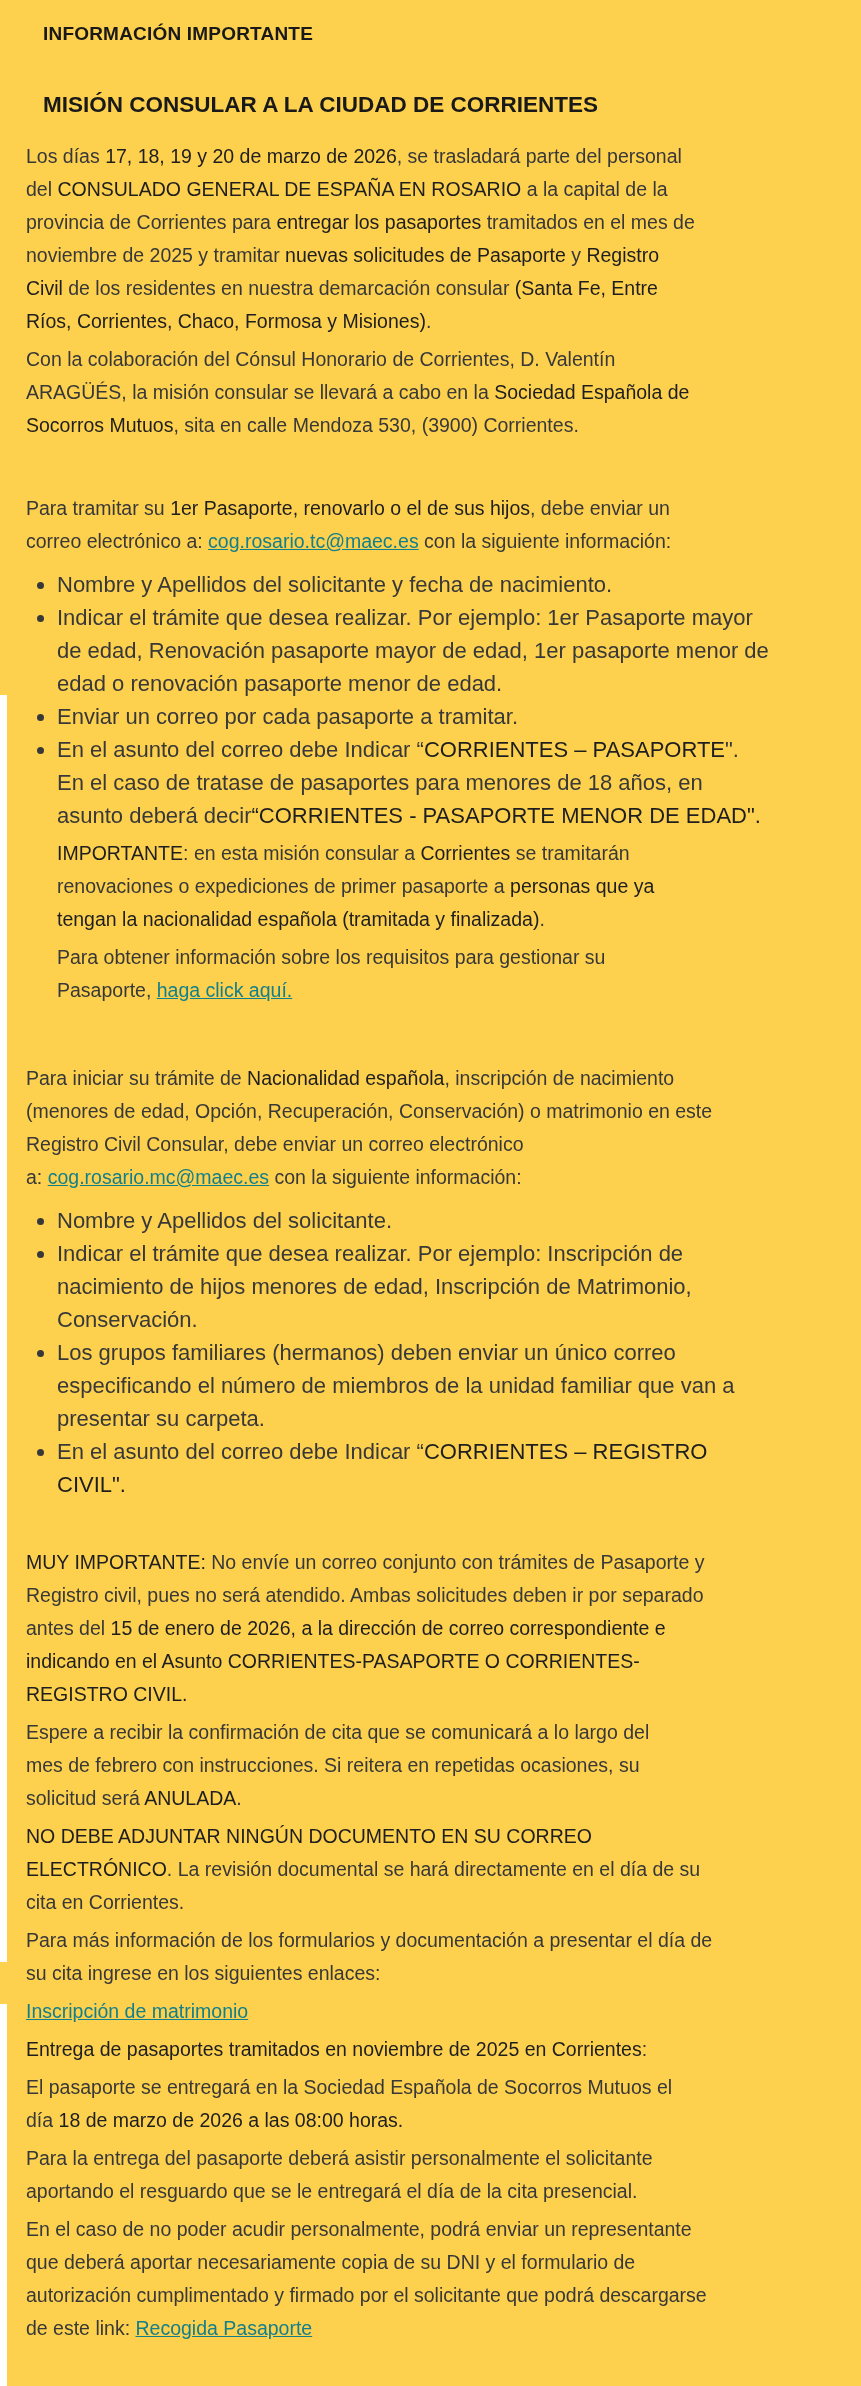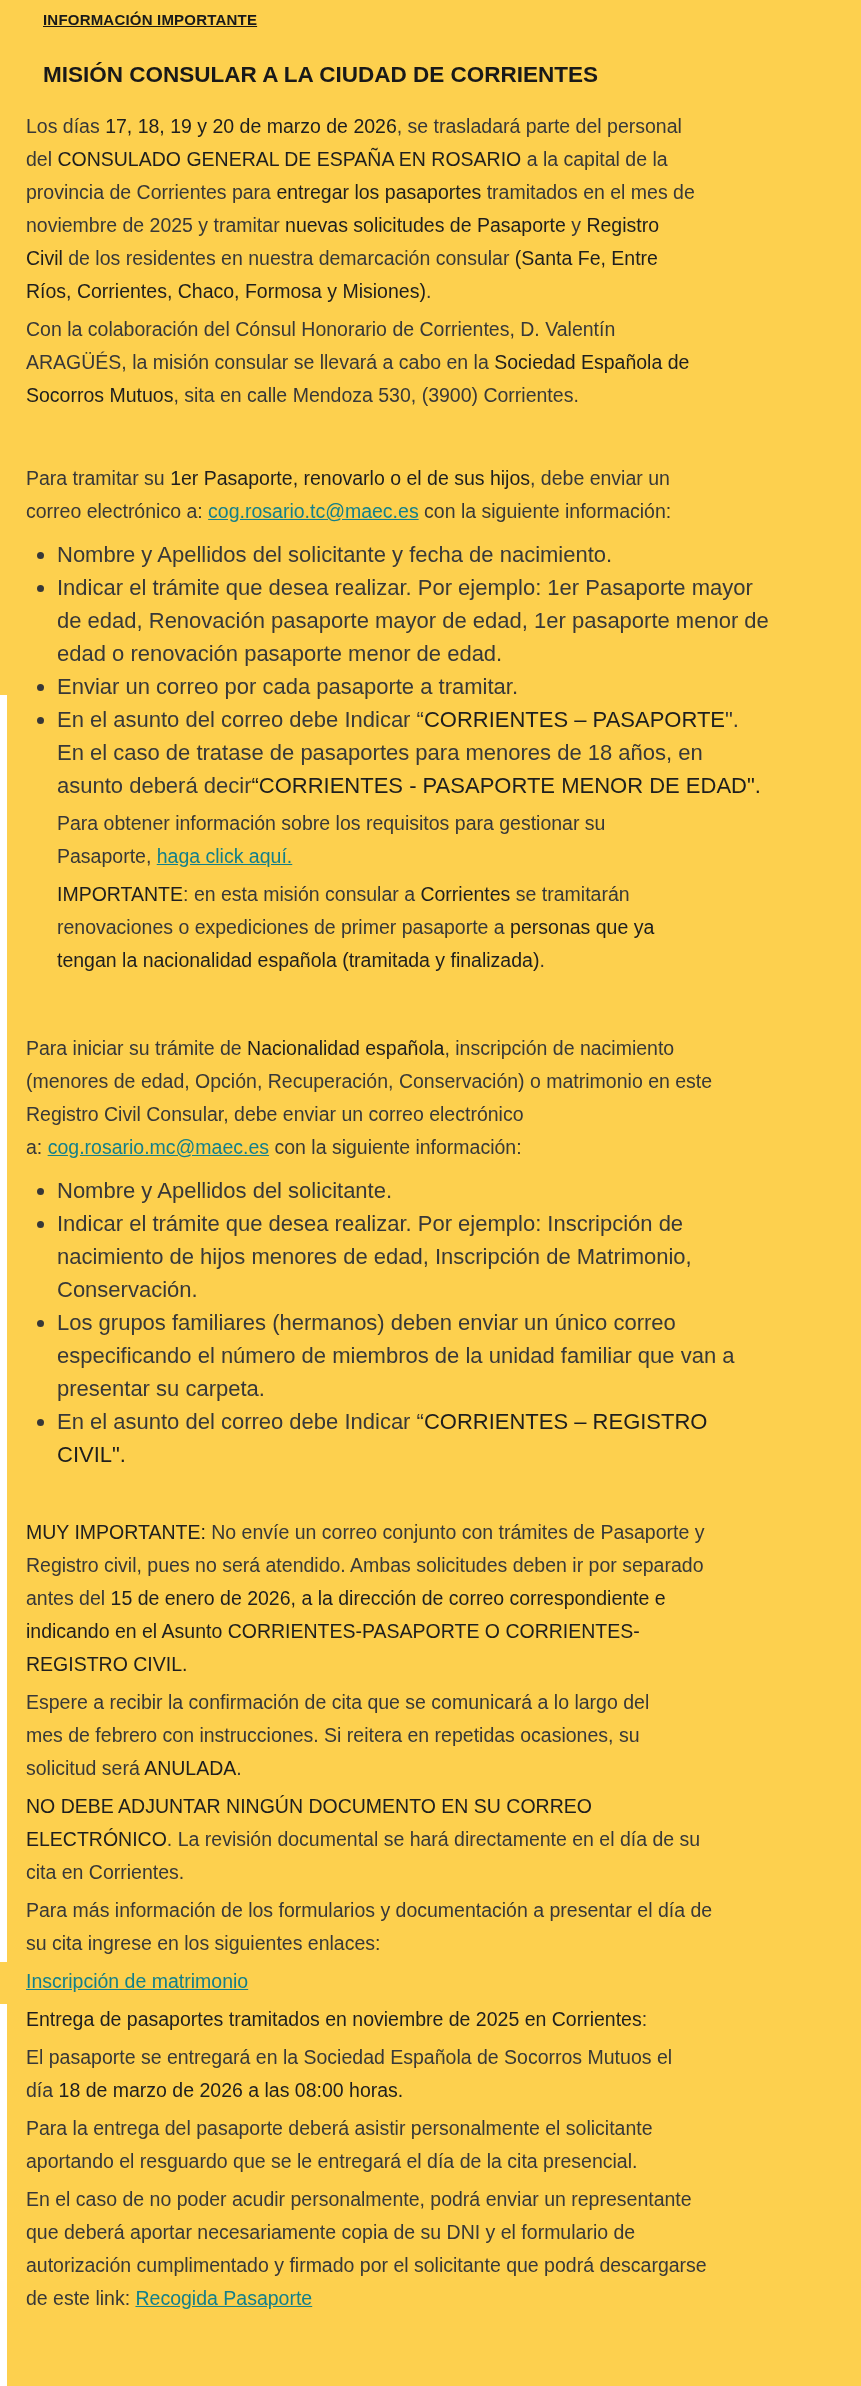--- a/index.html
+++ b/index.html
@@ -10,26 +10,26 @@
     min-height:2386px;
     background:#fdd04e;
     box-sizing:border-box;
     overflow:hidden;
   }
   .gutter{position:absolute;left:0;width:7px;background:#ffffff;}
   .gutter-top{top:695px;height:1267px;}
   .gutter-bottom{top:2004px;height:382px;}
   .content{position:relative;padding:0 30px 40px 26px;}
   .kicker{
-    font-size:15px;font-weight:700;color:#191919;
-    letter-spacing:.2px;margin:0 0 0 17px;padding-top:11px;text-decoration:underline;
+    font-size:19px;font-weight:700;color:#191919;
+    letter-spacing:.2px;margin:0 0 0 17px;padding-top:23px;
   }
   h1.title{
     font-size:22.5px;font-weight:700;color:#191919;
-    margin:34px 0 22px 17px;line-height:26px;
+    margin:47px 0 22px 17px;line-height:26px;
   }
   .para{
     font-size:19.5px;line-height:33px;color:#383838;
     margin:5px 0;white-space:pre-line;
   }
   .para .b, li .b{font-weight:400;color:#1e1e1e;margin-top:46px;}
   .doc-list{margin:10px 0 5px;padding-left:31px;}
   .doc-list li{
     font-size:22px;line-height:33px;color:#383838;
     white-space:pre-line;
@@ -65,25 +65,25 @@
         <ul class="doc-list">
           <li><span>Nombre y Apellidos del solicitante y fecha de nacimiento.</span></li>
           <li><span>Indicar el trámite que desea realizar. Por ejemplo: 1er Pasaporte mayor
 de edad, Renovación pasaporte mayor de edad, 1er pasaporte menor de
 edad o renovación pasaporte menor de edad.</span></li>
           <li><span>Enviar un correo por cada pasaporte a tramitar.</span></li>
           <li><span>En el asunto del correo debe Indicar “</span><span class="b">CORRIENTES – PASAPORTE</span><span>".
 En el caso de tratase de pasaportes para menores de 18 años, en
 asunto deberá decir</span><span class="b">“CORRIENTES - PASAPORTE MENOR DE EDAD".</span></li>
         </ul>
-        <p class="para indent"><span>Para obtener información sobre los requisitos para gestionar su
-Pasaporte, </span><a href="#">haga click aquí.</a></p>
         <p class="para indent"><span class="b">IMPORTANTE</span><span>: en esta misión consular a </span><span class="b">Corrientes</span><span> se tramitarán
 renovaciones o expediciones de primer pasaporte a </span><span class="b">personas que ya
 tengan la nacionalidad española (tramitada y finalizada)</span><span>.</span></p>
+        <p class="para indent"><span>Para obtener información sobre los requisitos para gestionar su
+Pasaporte, </span><a href="#">haga click aquí.</a></p>
         <div class="spacer-b"></div>
         <p class="para"><span>Para iniciar su trámite de </span><span class="b">Nacionalidad española</span><span>, inscripción de nacimiento
 (menores de edad, Opción, Recuperación, Conservación) o matrimonio en este
 Registro Civil Consular, debe enviar un correo electrónico
 a: </span><a href="#">cog.rosario.mc@maec.es</a><span> con la siguiente información:</span></p>
         <ul class="doc-list">
           <li><span>Nombre y Apellidos del solicitante.</span></li>
           <li><span>Indicar el trámite que desea realizar. Por ejemplo: Inscripción de
 nacimiento de hijos menores de edad, Inscripción de Matrimonio,
 Conservación.</span></li>

